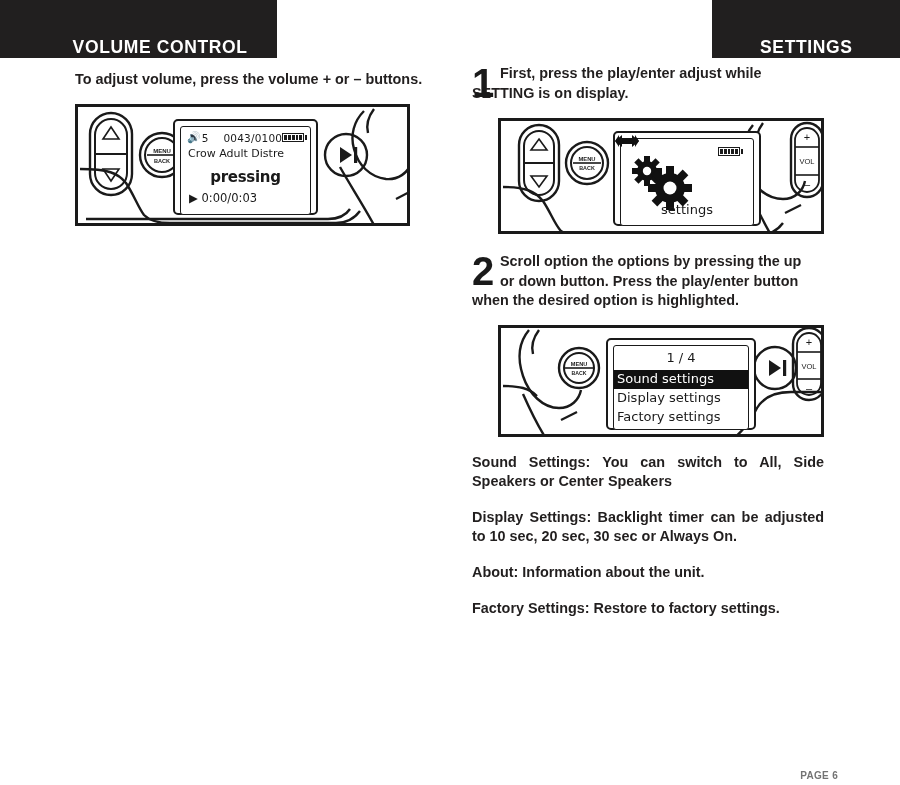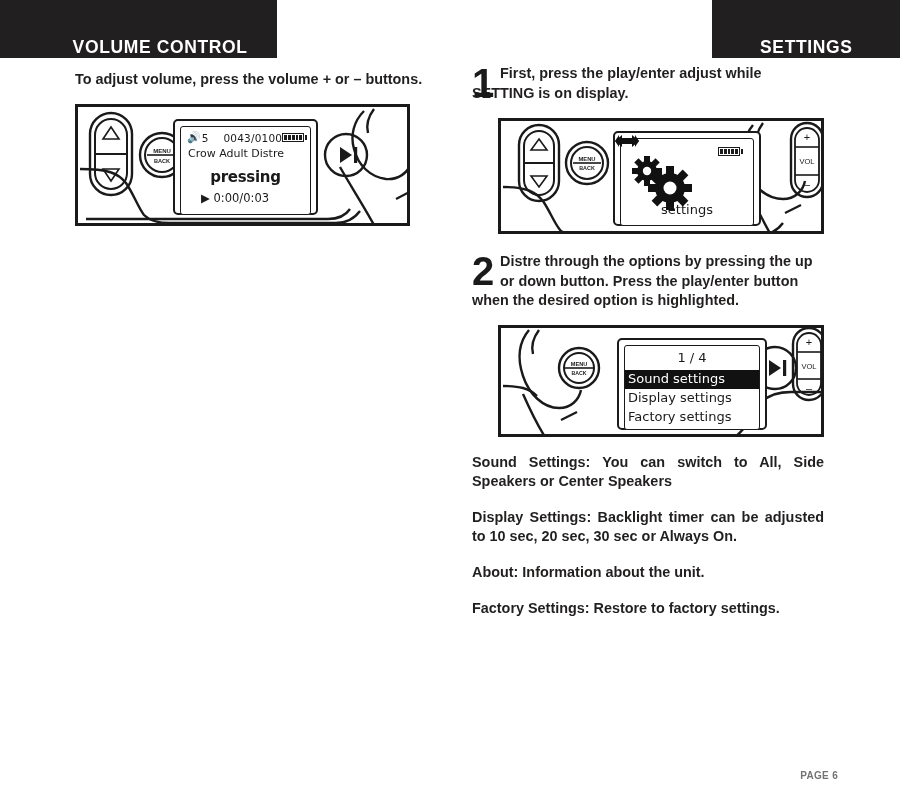--- a/index.html
+++ b/index.html
@@ -126,21 +126,21 @@
     white-space: nowrap;
   }
   .pl-brand {
     position: absolute; left: 0; right: 0; top: 41px;
     text-align: center;
     font-size: 15px; font-weight: bold; letter-spacing: -0.3px;
     font-family: "DejaVu Sans", sans-serif;
     color: #1a1a1a;
   }
   .pl-time {
-    position: absolute; left: 20px; top: 64px;
+    position: absolute; left: 8px; top: 64px;
     font-size: 11.5px;
     font-family: "DejaVu Sans", sans-serif;
     color: #1a1a1a;
     white-space: nowrap;
   }
 
   
   .lcd-settings { left: 112px; top: 10px; width: 148px; height: 95px; }
   .set-batt { position: absolute; right: 10px; top: 8px; }
   .gearwrap { position: absolute; left: 0; right: 0; top: 14px; text-align: center; }
@@ -148,21 +148,21 @@
     position: absolute; left: 0; right: 0; bottom: 8px;
     text-align: center;
     font-size: 13px;
     font-family: "DejaVu Sans", sans-serif;
     color: #1a1a1a;
   }
   .arrow-l { position: absolute; left: -28px; top: 44px; }
   .arrow-r { position: absolute; right: -28px; top: 44px; }
 
   
-  .lcd-menu { left: 116px; top: 10px; width: 150px; height: 92px; }
+  .lcd-menu { left: 105px; top: 10px; width: 150px; height: 92px; }
   .mn-head {
     position: absolute; left: 0; right: 0; top: 4px;
     text-align: center;
     font-size: 13px;
     font-family: "DejaVu Sans", sans-serif;
     color: #1a1a1a;
   }
   .mn-list { position: absolute; left: 0; right: 0; top: 24px; }
   .mn-item {
     font-size: 13px;
@@ -369,21 +369,21 @@
       <svg class="arrow-r" width="24" height="16" viewBox="0 0 24 16">
         <polygon points="24,8 17,2 17,5 4,5 4,11 17,11 17,14" fill="#111"></polygon>
         <polygon points="4,2 0,8 4,14" fill="#111"></polygon>
       </svg>
     </div>
   </div>
 
   <div class="step" style="margin-top:18px;">
     <div class="step-num">2</div>
     <div class="step-body">
-      <p class="body-text just">Distre through the options by pressing the up</p>
+      <p class="body-text just">Scroll option the options by pressing the up</p>
       <p class="body-text just">or down button. Press the play/enter button</p>
     </div>
     <p class="body-text step-rest">when the desired option is highlighted.</p>
   </div>
 
   <div class="illus illus-3">
     <svg width="326" height="112" viewBox="0 0 326 112">
       <g fill="none" stroke="#1a1a1a" stroke-width="2.4">
         <path d="M2 58 C 18 58, 28 60, 36 68"></path>
         <path d="M230 112 C 242 104, 250 92, 256 80 C 262 70, 272 64, 290 64 L 324 64"></path>

